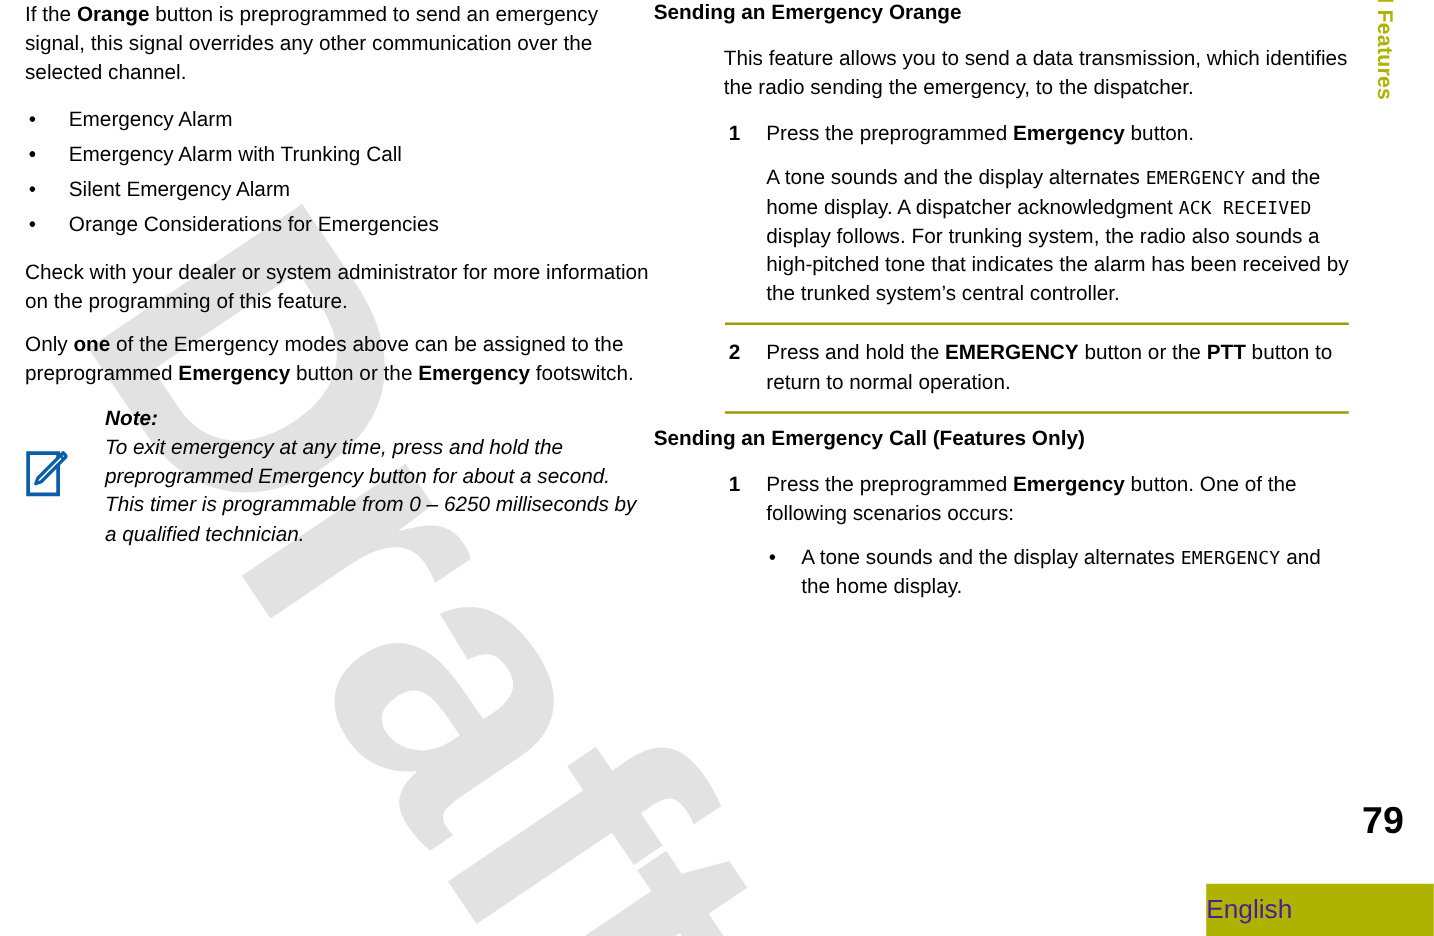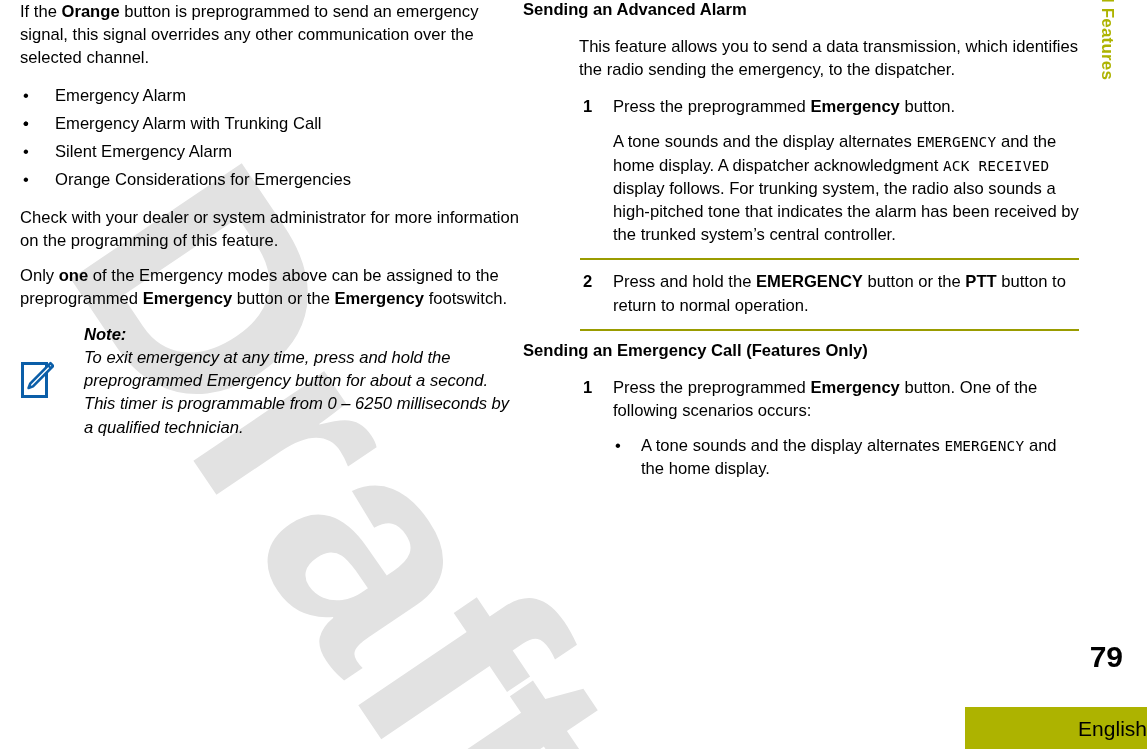--- a/index.html
+++ b/index.html
@@ -208,22 +208,22 @@
     height: 42px;
     background: #adb300;
     z-index: 4;
   }
   #lang-bar .lang-text {
     position: absolute;
     left: 0;
     right: 0;
     top: 50%;
     transform: translateY(-50%);
-    text-align: right;
-    color: #000000;
+    text-align: left;
+    color: #4c1d95;
     font-size: 21px;
     line-height: 1;
   }
 </style>
 </head>
 <body>
 
 <div id="watermark">
   <div class="wm-text">Draft</div>
 </div>
@@ -258,21 +258,21 @@
       <div class="note-body">
         <div class="note-title">Note:</div>
         <div>To exit emergency at any time, press and hold the preprogrammed Emergency button for about a second. This timer is programmable from 0 – 6250 milliseconds by a qualified technician.</div>
       </div>
     </div>
 
   </div>
 
   <div class="column" id="col-right">
 
-    <div class="section-head">Sending an Advanced Alarm</div>
+    <div class="section-head">Sending an Emergency Orange</div>
 
     <div class="indent">
       <div class="body-para">This feature allows you to send a data transmission, which identifies the radio sending the emergency, to the dispatcher.</div>
     </div>
 
     <div class="step">
       <span class="num">1</span><span>Press the preprogrammed </span><b>Emergency</b><span> button.</span>
     </div>
 
     <div class="step-sub"><span>A tone sounds and the display alternates </span><span class="lcd">EMERGENCY</span><span> and the home display. A dispatcher acknowledgment </span><span class="lcd">ACK RECEIVED</span><span> display follows. For trunking system, the radio also sounds a high-pitched tone that indicates the alarm has been received by the trunked system’s central controller.</span></div>

